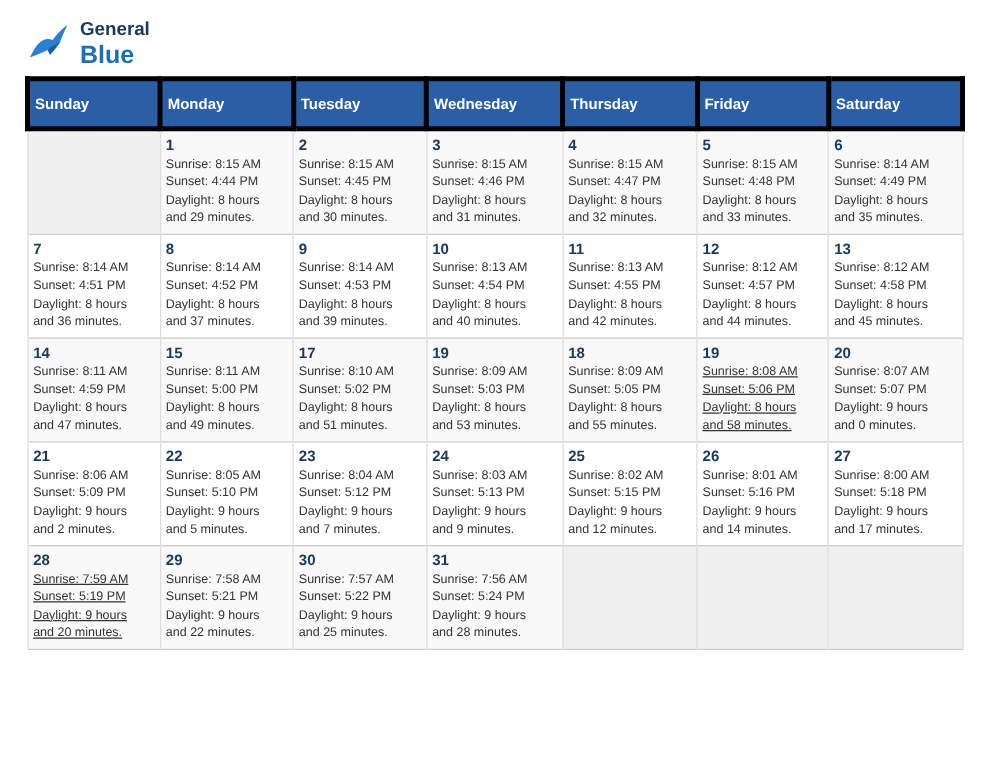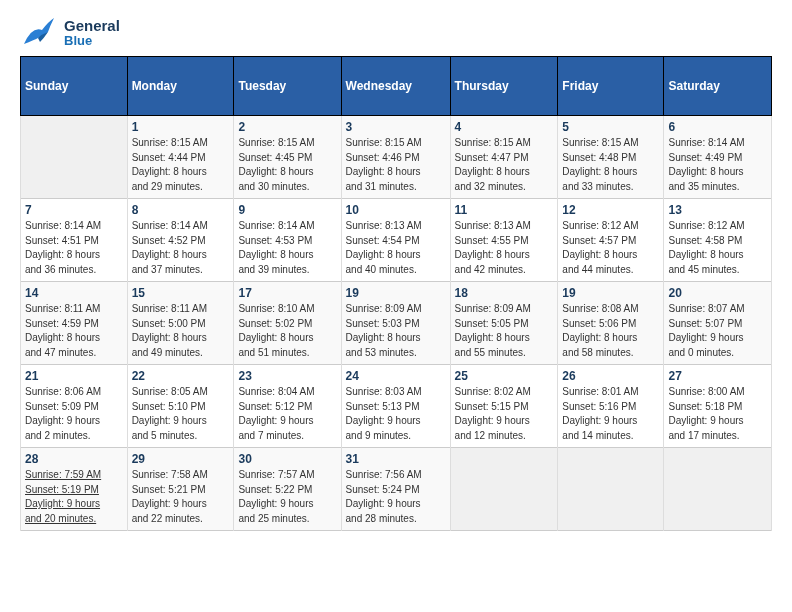--- a/index.html
+++ b/index.html
@@ -40,25 +40,25 @@
       margin-top: 2px;
     }
     table {
       width: 100%;
       border-collapse: collapse;
       font-size: 10.5px;
     }
     thead th {
       background-color: #2a5fa5;
       color: #fff;
-      padding: 22px 4px;
+      padding: 11px 4px;
       text-align: left;
       font-size: 12px;
       font-weight: bold;
-      border: 1px solid #000000;
+      border: 4px solid #000000;
     }
     tbody tr {
       border-bottom: 1px solid #ccc;
     }
     tbody td {
       vertical-align: top;
       padding: 4px 4px;
       border-right: 1px solid #ddd;
       border-left: 1px solid #ddd;
       width: 113px;
@@ -91,21 +91,21 @@
   <div class="header-area">
     <div class="logo">
     <div style="display:flex;flex-direction:column;align-items:flex-start;">
       <div style="display:flex;align-items:center;gap:10px;">
         <svg width="34" height="34" viewBox="0 0 34 34">
           <path d="M4 28 Q12 10 22 14 Q28 6 34 2 Q30 10 28 16 Q24 20 18 22 Q14 24 4 28Z" fill="#2a7fd4"></path>
           <path d="M18 22 Q22 18 28 16 Q24 22 20 26Z" fill="#1a5fa0"></path>
         </svg>
         <div style="line-height:1.1;">
           <div style="font-size:15px;font-weight:bold;color:#1a3a5c;">General</div>
-          <div style="font-size:13px;font-weight:bold;color:#1a6fb5;">Blue</div>
+          <div style="font-size:20px;font-weight:bold;color:#1a6fb5;">Blue</div>
         </div>
       </div>
     </div>
   </div>
   </div>
 
   <table>
     <thead>
       <tr>
       <th>Sunday</th>
@@ -245,21 +245,21 @@
           </td>
           <td>
             <span class="day-number">18</span>
             <div class="day-info" style="white-space: pre-line;">Sunrise: 8:09 AM
 Sunset: 5:05 PM
 Daylight: 8 hours
 and 55 minutes.</div>
           </td>
           <td>
             <span class="day-number">19</span>
-            <div class="day-info" style="white-space: pre-line;">Sunrise: 8:08 AM
+            <div class="day-info" style="white-space: pre-line; text-decoration: underline;">Sunrise: 8:08 AM
 Sunset: 5:06 PM
 Daylight: 8 hours
 and 58 minutes.</div>
           </td>
           <td>
             <span class="day-number">20</span>
             <div class="day-info" style="white-space: pre-line;">Sunrise: 8:07 AM
 Sunset: 5:07 PM
 Daylight: 9 hours
 and 0 minutes.</div>

